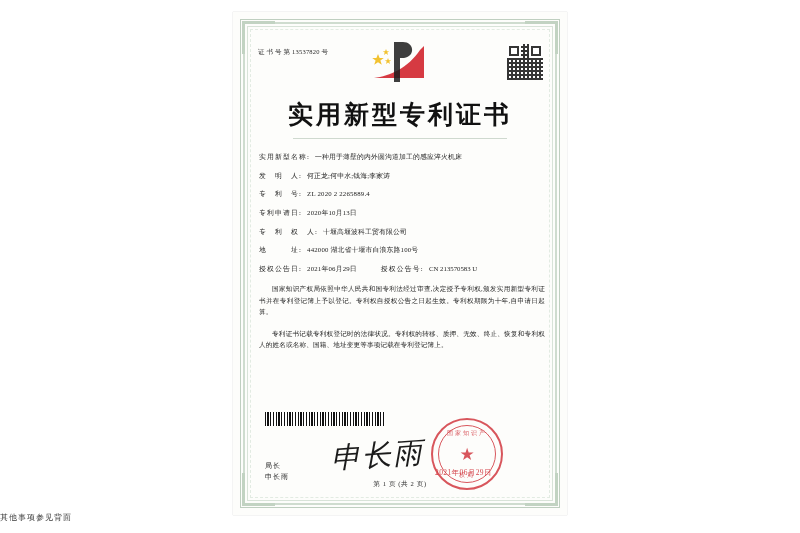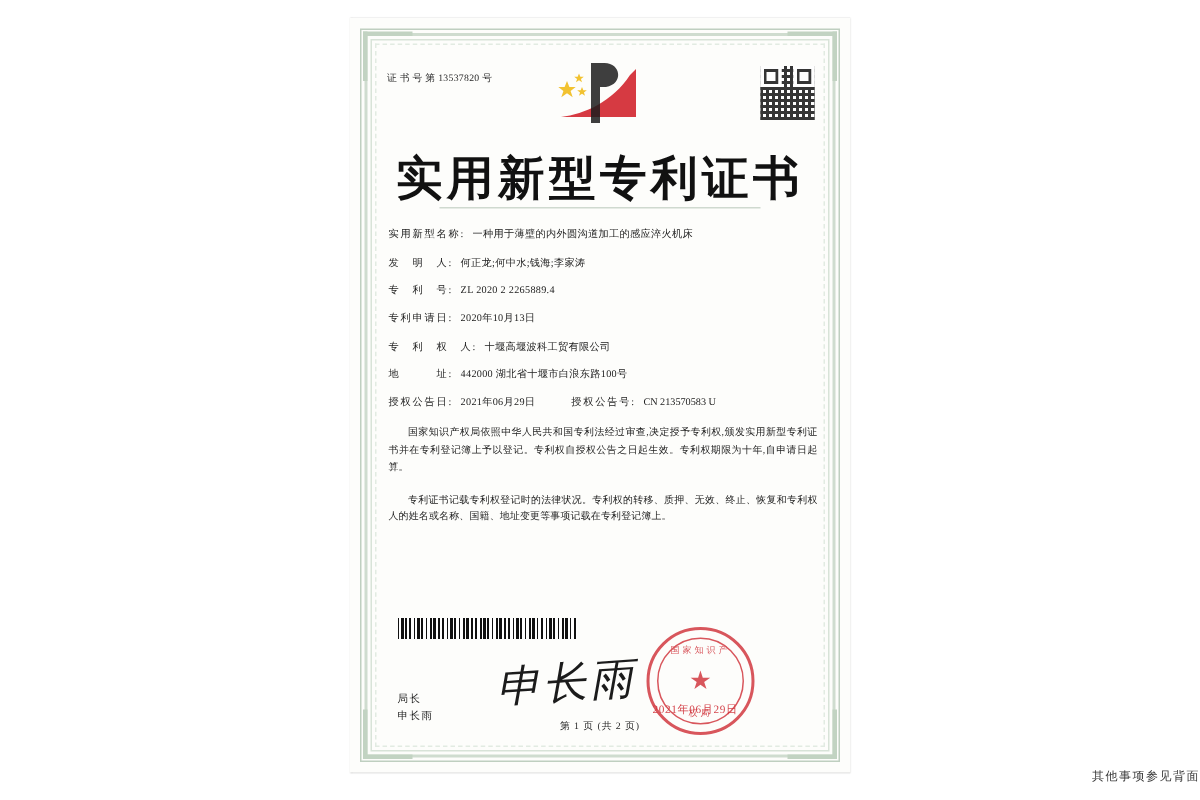--- a/index.html
+++ b/index.html
@@ -107,21 +107,21 @@
     top: 26px;
     width: 72px;
     height: 50px;
   }
 
   .title {
     position: absolute;
     left: 0; right: 0;
     top: 86px;
     text-align: center;
-    font-size: 31px;
+    font-size: 25px;
     font-weight: bold;
     letter-spacing: 3px;
     color: #111;
     font-family: "DejaVu Sans", sans-serif;
   }
   .title-rule {
     position: absolute;
     left: 60px; right: 60px;
     top: 126px;
     height: 1px;
@@ -259,21 +259,21 @@
     text-align: center;
     font-size: 6.6px;
     color: #2a2a2a;
     letter-spacing: 0.6px;
   }
 
   .footer-note {
     position: absolute;
     left: 0; right: 0;
     bottom: 10px;
-    text-align: right;
+    text-align: left;
     font-size: 8px;
     color: #3a3a3a;
     letter-spacing: 1px;
   }
 </style>
 </head>
 <body>
 
 <div id="page">
 

